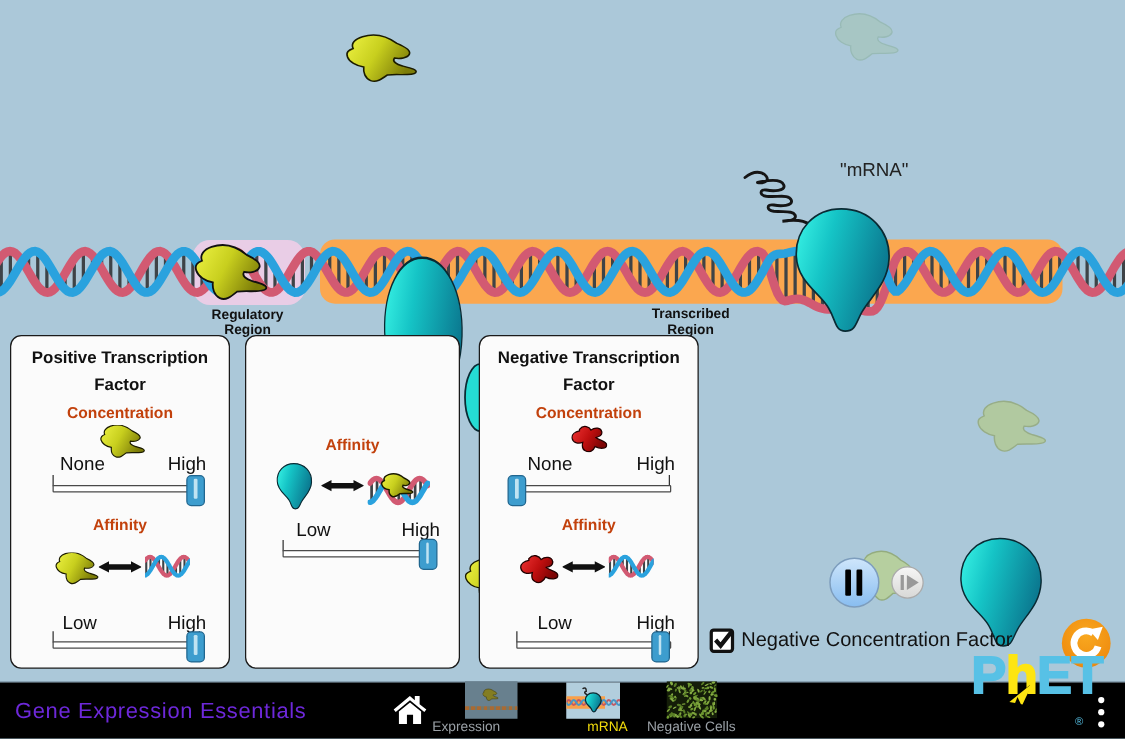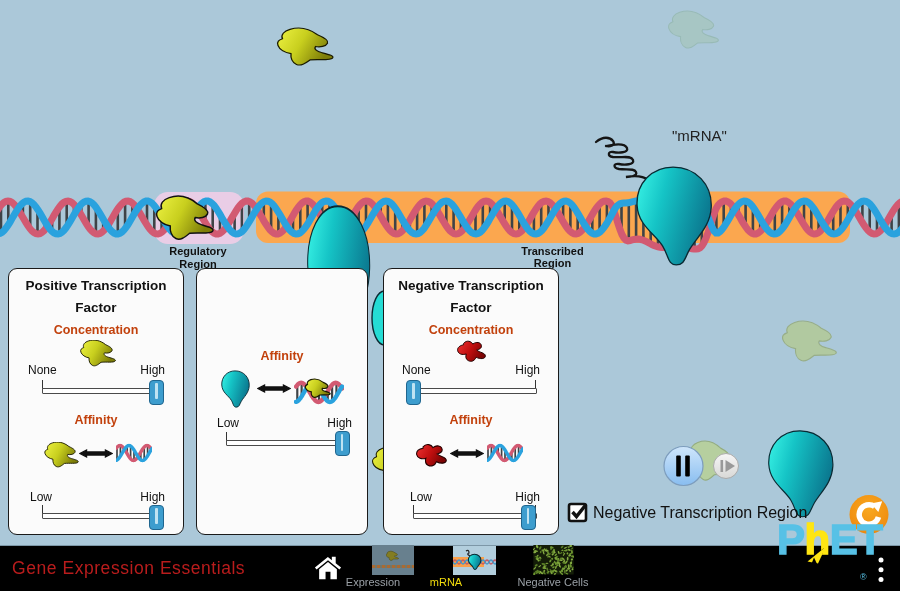--- a/index.html
+++ b/index.html
@@ -1,21 +1,21 @@
 <!DOCTYPE html>
 <html><head><meta charset="utf-8">
 <style>
 html,body{margin:0;padding:0;}
 body{width:900px;height:591px;overflow:hidden;position:relative;background:#abc8d9;
   font-family:"Liberation Sans",sans-serif;}
 .abs{position:absolute;}
 .panel{position:absolute;top:268px;height:265px;background:#fbfbfb;border:1.5px solid #1a1a1a;border-radius:9px;}
 .ptitle{position:absolute;width:100%;text-align:center;font-weight:bold;font-size:13.5px;color:#111;line-height:22px;}
 .plabel{position:absolute;width:100%;text-align:center;font-weight:bold;font-size:12.5px;color:#c2410c;}
-.slab{position:absolute;font-size:12px;color:#111;}
+.slab{position:absolute;font-size:15px;color:#111;margin-left:20px;}
 .track{position:absolute;height:3.5px;background:#fff;border:1px solid #4a4a4a;border-radius:1px;}
 .tick{position:absolute;width:1.5px;height:9px;background:#333;}
 .thumb{position:absolute;width:13px;height:23px;background:#3d9dce;border:1.2px solid #20668f;border-radius:4px;}
 .thumb:after{content:"";position:absolute;left:5px;top:2px;width:2.5px;height:16.5px;background:#bfe3f2;border-radius:1px;}
 .navlab{position:absolute;font-size:11px;color:#9aa0a6;text-align:center;transform:translateX(-50%);}
 </style></head>
 <body>
 
 <svg class="abs" style="left:0;top:0" width="900" height="591" viewBox="0 0 900 591" font-family="Liberation Sans, sans-serif">
 <defs>
@@ -154,21 +154,21 @@
  <div class="tick" style="left:28.5px;top:236px;"></div>
  <div class="tick" style="left:150.5px;top:236px;"></div>
  <div class="track" style="left:29px;top:244px;width:122px;"></div>
  <div class="thumb" style="left:136.5px;top:235.5px;"></div>
 </div>
 
 <svg class="abs" style="left:566px;top:501px" width="24" height="24" viewBox="0 0 24 24">
   <rect x="3" y="3" width="17" height="17" rx="2" fill="#fff" stroke="#111" stroke-width="2.6"></rect>
   <path d="M6.5 11 L10.5 15.5 L20 3.5" stroke="#111" stroke-width="3.4" fill="none"></path>
 </svg>
-<div class="abs" style="left:593px;top:504px;font-size:16px;color:#111;">Negative Transcription Region</div>
+<div class="abs" style="left:593px;top:504px;font-size:16px;color:#111;">Negative Concentration Factor</div>
 
 <svg class="abs" style="left:660px;top:443px" width="92" height="46" viewBox="0 0 92 46">
   <defs>
     <linearGradient id="gP" x1="0" y1="0" x2="0" y2="1">
       <stop offset="0" stop-color="#cfe6fb"></stop>
         <stop offset="1" stop-color="#88bdf0"></stop>
     </linearGradient>
     <linearGradient id="gS" x1="0" y1="0" x2="0" y2="1">
       <stop offset="0" stop-color="#f6f6f6"></stop>
         <stop offset="1" stop-color="#d8d8d6"></stop>
@@ -190,21 +190,21 @@
         <stop offset="1" stop-color="#d87b08"></stop>
   </radialGradient>
     </defs>
   <circle cx="22" cy="21.5" r="19.5" fill="url(#gO)"></circle>
   <path d="M 31.47 24.04 A 9.8 9.8 0 1 1 27.62 13.47" stroke="#fff" stroke-width="5.5" fill="none"></path>
   <path d="M 35.2 8.3 L 31.3 18.9 L 23.9 10.6 Z" fill="#fff"></path>
 </svg>
 
 <div class="abs" style="left:0;top:544.5px;width:900px;height:1.5px;background:rgba(40,60,75,0.35);"></div>
 <div class="abs" style="left:0;top:546px;width:900px;height:45px;background:#000;"></div>
-<div class="abs" style="left:12px;top:558px;font-size:17.5px;letter-spacing:0.55px;color:#b91c1c;">Gene Expression Essentials</div>
+<div class="abs" style="left:12px;top:558px;font-size:17.5px;letter-spacing:0.55px;color:#6d28d9;">Gene Expression Essentials</div>
 <svg class="abs" style="left:314px;top:555px" width="28" height="25" viewBox="0 0 24 21">
   <path d="M0.8 10.6 L11.9 1.4 L15.3 4.2 L15.3 1.3 L18.6 1.3 L18.6 6.9 L23.2 10.6 L21.8 12.3 L12 4.2 L2.2 12.3 Z" fill="#fff"></path>
   <path d="M4.4 11.9 L12 5.7 L19.6 11.9 L19.6 20.5 L14.1 20.5 L14.1 14.2 L9.9 14.2 L9.9 20.5 L4.4 20.5 Z" fill="#fff"></path>
 </svg>
 
 <div class="abs" style="left:372px;top:545.4px;width:42px;height:29.5px;background:#68808e;overflow:hidden;">
   <div class="abs" style="left:0px;top:19.5px;width:42px;height:3px;background:repeating-linear-gradient(90deg,#a96a33 0 3px,#73776a 3px 5px);"></div>
   <svg class="abs" style="left:14px;top:4px" width="13" height="14" viewBox="0 0 58 43">
       <use href="#tf" fill="#837d22" stroke="#4e491a" stroke-width="2.5"></use>
     </svg>
@@ -213,21 +213,21 @@
   <div class="abs" style="left:0px;top:11px;width:31px;height:10px;background:#f9a04a;"></div>
   <svg class="abs" style="left:0;top:0" width="43" height="29" viewBox="0 0 43 29">
     <path d="M0,16 q2,-4 4,0 t4,0 t4,0 t4,0 t4,0 t4,0 t4,0 t4,0 t4,0 t4,0 t4,0" stroke="#c35a64" stroke-width="1.6" fill="none"></path>
     <path d="M0,16 q2,4 4,0 t4,0 t4,0 t4,0 t4,0 t4,0 t4,0 t4,0 t4,0 t4,0 t4,0" stroke="#4597c6" stroke-width="1.6" fill="none"></path>
     <path d="M13,5 q3,-2 3,2 q-3,1 1,3" stroke="#222" stroke-width="1.2" fill="none"></path>
     <use href="#pol" transform="translate(15,8) scale(0.175,0.16)" fill="url(#gT)" stroke="#0a2a33" stroke-width="6"></use>
   </svg>
 </div>
 
 <div class="navlab" style="left:373px;top:576px;">Expression</div>
-<div class="navlab" style="left:446px;top:576px;color:#f2dc0c;">mRNA</div>
+<div class="navlab" style="left:486px;top:576px;color:#f2dc0c;">mRNA</div>
 <div class="navlab" style="left:553px;top:576px;">Negative Cells</div>
 
 <div class="abs" style="left:777px;top:524px;font-size:42px;font-weight:bold;letter-spacing:-0.5px;color:#57c1e6;line-height:32px;-webkit-text-stroke:1.4px #57c1e6;">P<span style="color:#fee512;-webkit-text-stroke:1.4px #fee512;">h</span>ET</div>
 <div class="abs" style="left:860px;top:572px;font-size:9px;color:#57c1e6;">®</div>
 <svg class="abs" style="left:803px;top:546px" width="25" height="19" viewBox="0 0 25 19">
   <path d="M2 17 L21 2 L16 19 Z" fill="#000"></path>
   <path d="M4.5 15.5 L23 0.5 L15 17.5 Z" fill="#fee512"></path>
   <path d="M11 11.5 L14.5 19 L8 19 Z" fill="#000"></path>
 </svg>
 <svg class="abs" style="left:875px;top:555px" width="12" height="34" viewBox="0 0 12 34">

